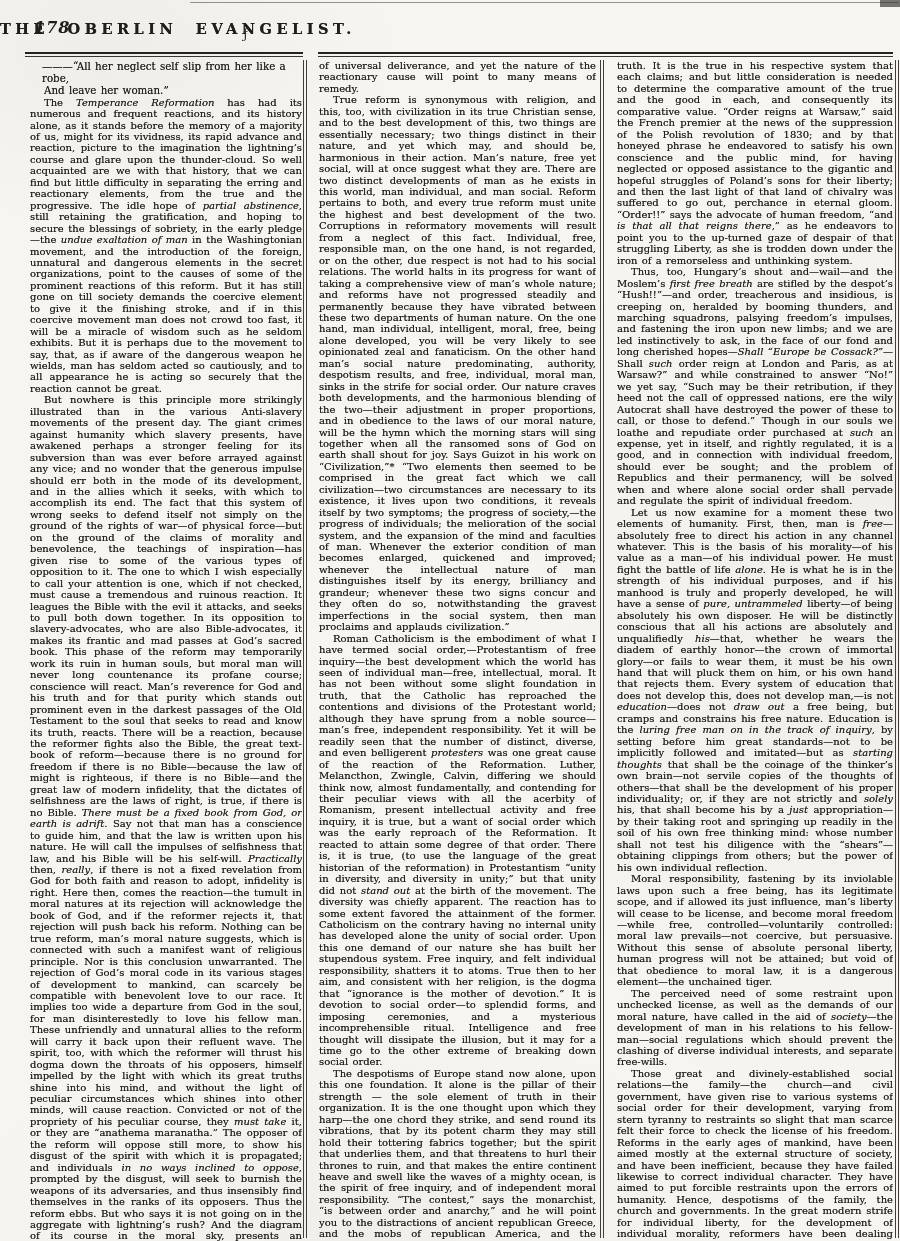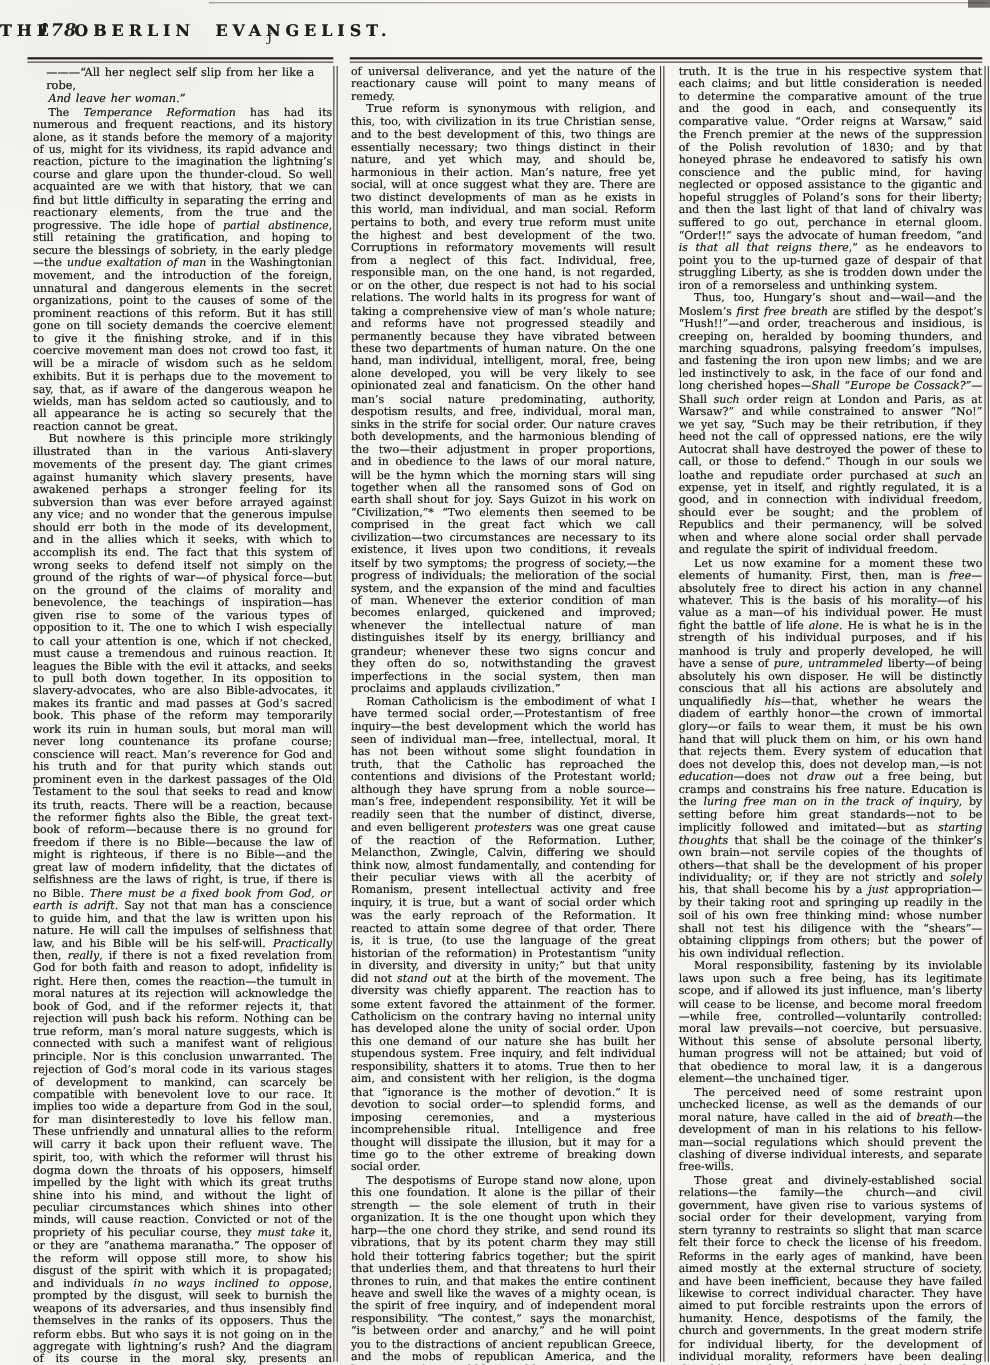--- a/index.html
+++ b/index.html
@@ -37,21 +37,21 @@
   .vr3{margin-left:2px;}
   .col p{
     margin:0;text-align:justify;
     font-size:10px;line-height:11.45px;word-spacing:1.1px;
     text-shadow:0 0 .35px rgba(28,26,22,.7);
   }
   .indent{text-indent:14px;}
   .noindent{text-indent:0;}
   .quote{padding-left:12px;font-size:10.3px;line-height:12.2px;word-spacing:1px;
     text-shadow:0 0 .35px rgba(28,26,22,.7);}
-  .quote .ql2{padding-left:2px;font-style:italic;}
+  .quote .ql2{padding-left:2px;}
   i{}
 </style>
 </head>
 <body>
 
 <div class="page">
 
   <div class="scan-top-line"></div>
   <div class="scan-corner"></div>
 
@@ -85,20 +85,20 @@
 
     </section>
 
     <div class="vrule vr2"></div>
 
     <section class="col c3">
       <p class="noindent">truth. It is the true in his respective system that each claims; and but little consideration is needed to determine the comparative amount of the true and the good in each, and consequently its comparative value. “Order reigns at Warsaw,” said the French premier at the news of the suppression of the Polish revolution of 1830; and by that honeyed phrase he endeavored to satisfy his own conscience and the public mind, for having neglected or opposed assistance to the gigantic and hopeful struggles of Poland’s sons for their liberty; and then the last light of that land of chivalry was suffered to go out, perchance in eternal gloom. “Order!!” says the advocate of human freedom, “and <i>is that all that reigns there</i>,” as he endeavors to point you to the up-turned gaze of despair of that struggling Liberty, as she is trodden down under the iron of a remorseless and unthinking system.</p>
       <p class="indent">Thus, too, Hungary’s shout and—wail—and the Moslem’s <i>first free breath</i> are stifled by the despot’s “Hush!!”—and order, treacherous and insidious, is creeping on, heralded by booming thunders, and marching squadrons, palsying freedom’s impulses, and fastening the iron upon new limbs; and we are led instinctively to ask, in the face of our fond and long cherished hopes—<i>Shall “Europe be Cossack?”</i>—Shall <i>such</i> order reign at London and Paris, as at Warsaw?” and while constrained to answer “No!” we yet say, “Such may be their retribution, if they heed not the call of oppressed nations, ere the wily Autocrat shall have destroyed the power of these to call, or those to defend.” Though in our souls we loathe and repudiate order purchased at <i>such</i> an expense, yet in itself, and rightly regulated, it is a good, and in connection with individual freedom, should ever be sought; and the problem of Republics and their permanency, will be solved when and where alone social order shall pervade and regulate the spirit of individual freedom.</p>
       <p class="indent">Let us now examine for a moment these two elements of humanity. First, then, man is <i>free</i>—absolutely free to direct his action in any channel whatever. This is the basis of his morality—of his value as a man—of his individual power. He must fight the battle of life <i>alone</i>. He is what he is in the strength of his individual purposes, and if his manhood is truly and properly developed, he will have a sense of <i>pure, untrammeled</i> liberty—of being absolutely his own disposer. He will be distinctly conscious that all his actions are absolutely and unqualifiedly <i>his</i>—that, whether he wears the diadem of earthly honor—the crown of immortal glory—or fails to wear them, it must be his own hand that will pluck them on him, or his own hand that rejects them. Every system of education that does not develop this, does not develop man,—is not <i>education</i>—does not <i>draw out</i> a free being, but cramps and constrains his free nature. Education is the <i>luring free man on in the track of inquiry</i>, by setting before him great standards—not to be implicitly followed and imitated—but as <i>starting thoughts</i> that shall be the coinage of the thinker’s own brain—not servile copies of the thoughts of others—that shall be the development of his proper individuality; or, if they are not strictly and <i>solely</i> his, that shall become his by a <i>just</i> appropriation—by their taking root and springing up readily in the soil of his own free thinking mind: whose number shall not test his diligence with the “shears”—obtaining clippings from others; but the power of his own individual reflection.</p>
       <p class="indent">Moral responsibility, fastening by its inviolable laws upon such a free being, has its legitimate scope, and if allowed its just influence, man’s liberty will cease to be license, and become moral freedom—while free, controlled—voluntarily controlled: moral law prevails—not coercive, but persuasive. Without this sense of absolute personal liberty, human progress will not be attained; but void of that obedience to moral law, it is a dangerous element—the unchained tiger.</p>
-      <p class="indent">The perceived need of some restraint upon unchecked license, as well as the demands of our moral nature, have called in the aid of <i>breath</i>—the development of man in his relations to his fellow-man—social regulations which should prevent the clashing of diverse individual interests, and separate free-wills.</p>
+      <p class="indent">The perceived need of some restraint upon unchecked license, as well as the demands of our moral nature, have called in the aid of <i>society</i>—the development of man in his relations to his fellow-man—social regulations which should prevent the clashing of diverse individual interests, and separate free-wills.</p>
       <p class="indent">Those great and divinely-established social relations—the family—the church—and civil government, have given rise to various systems of social order for their development, varying from stern tyranny to restraints so slight that man scarce felt their force to check the license of his freedom. Reforms in the early ages of mankind, have been aimed mostly at the external structure of society, and have been inefficient, because they have failed likewise to correct individual character. They have aimed to put forcible restraints upon the errors of humanity. Hence, despotisms of the family, the church and governments. In the great modern strife for individual liberty, for the development of individual morality, reformers have been dealing their blows at the despotisms of social order, and in their zeal they have often rashly aimed them at the heaven-appointed fabrics themselves. Hence, society has again retorted upon individual freedom, dreading the crash if its license was not checked. But the natural and proper check to the irregularities of personal liberty, is moral law, developed in</p>
     </section>
 
     <div class="vrule vr3"></div>
 
   </main>
 </div>
 
 </body></html>

